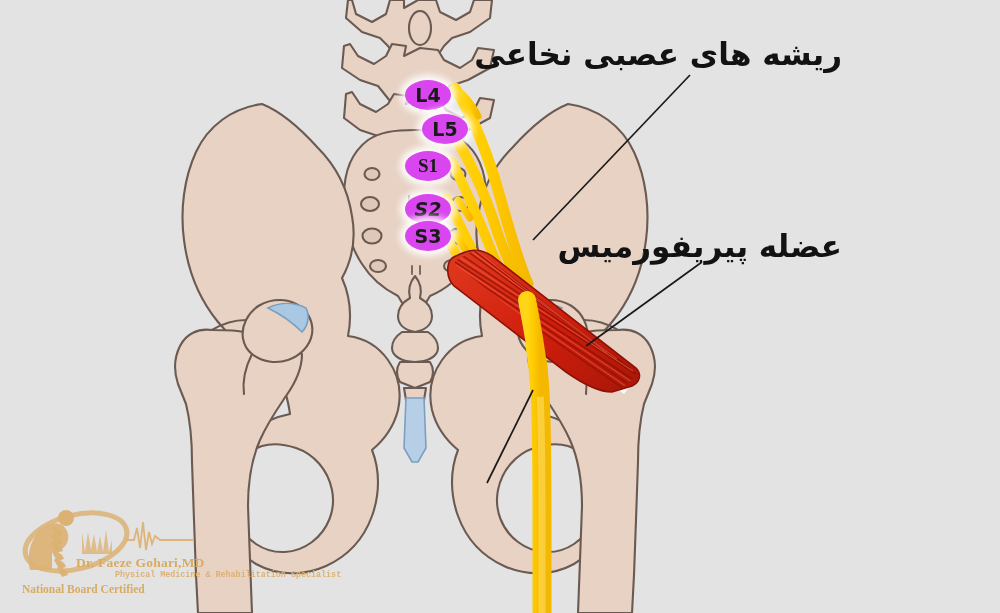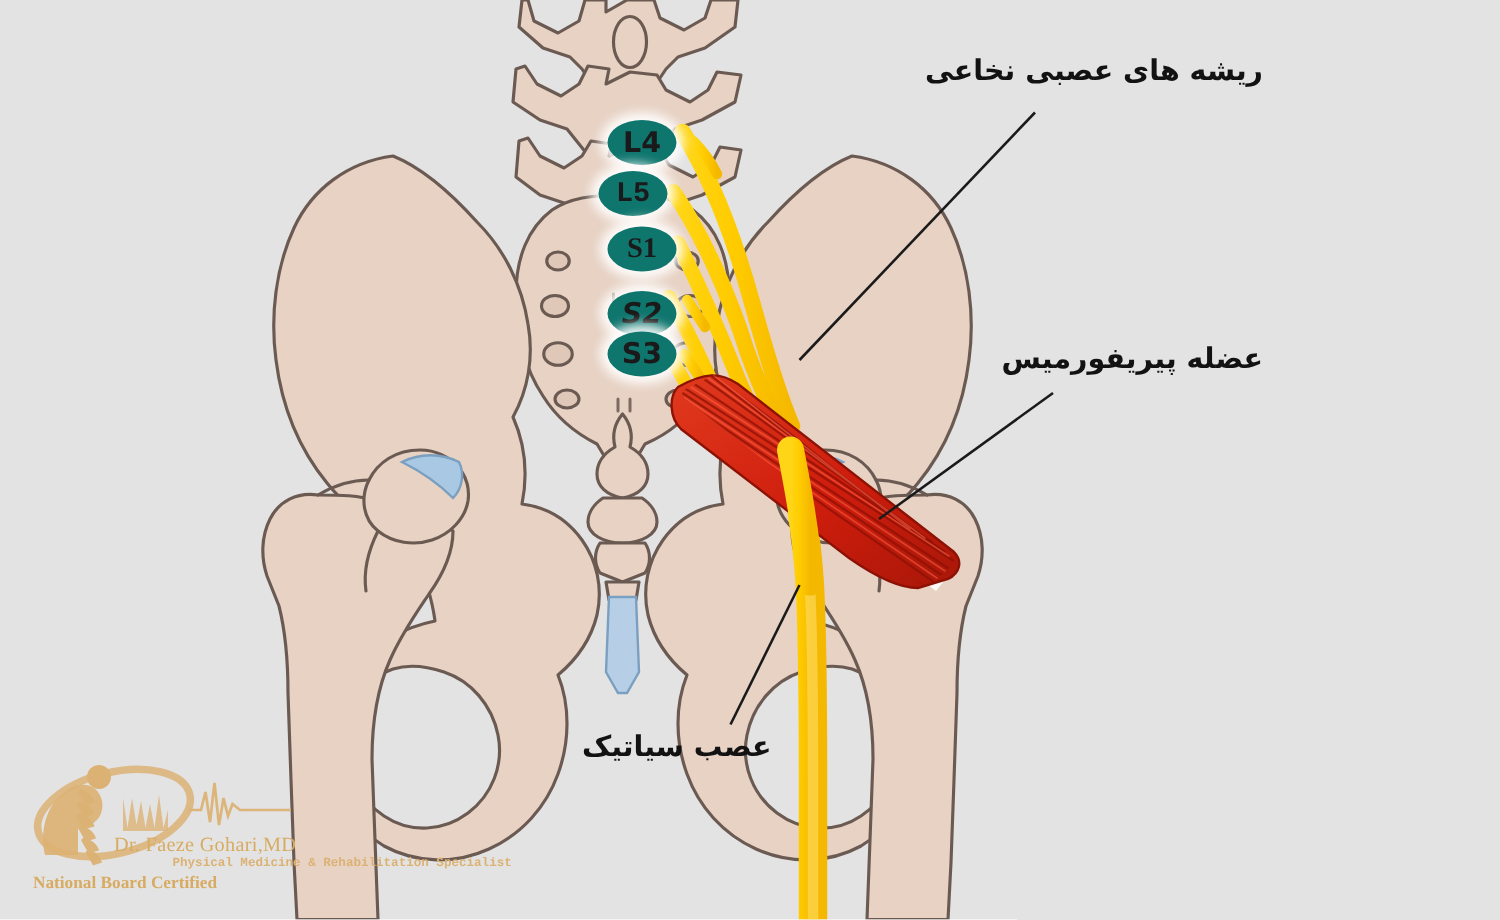--- a/index.html
+++ b/index.html
@@ -22,36 +22,36 @@
     top: 0;
     width: 1000px;
     height: 613px;
     display: block;
   }
   .fa-label {
     position: absolute;
     color: #121212;
     font-family: "DejaVu Sans", sans-serif;
     font-weight: bold;
-    font-size: 19px;
+    font-size: 31px;
     direction: rtl;
     unicode-bidi: bidi-override;
     white-space: nowrap;
     letter-spacing: 0px;
   }
   #label-roots { right: 158px; top: 36px; }
   #label-piriformis { right: 158px; top: 228px; }
   #label-sciatic { left: 388px; top: 487px; }
 
   .vert-label {
     position: absolute;
     width: 46px;
     height: 30px;
     border-radius: 50%;
-    background: #0f766e;
+    background: #d946ef;
     color: #1a1a1a;
     font-family: "DejaVu Sans", sans-serif;
     font-weight: bold;
     font-size: 19px;
     display: flex;
     align-items: center;
     justify-content: center;
     box-shadow: 0 0 7px 5px rgba(255,255,255,0.92);
   }
 
@@ -61,21 +61,21 @@
     left: 8px;
     top: 500px;
     width: 210px;
     height: 100px;
   }
   #wm-text-main {
     position: absolute;
     left: 68px;
     top: 55px;
     font-family: "Liberation Serif", serif;
-    font-weight: normal;
+    font-weight: bold;
     font-size: 13.5px;
     color: #d8ab62;
     white-space: nowrap;
     letter-spacing: 0.2px;
   }
   #wm-text-sub {
     position: absolute;
     left: 70px;
     top: 70px;
     font-family: Liberation Mono, monospace;
@@ -361,30 +361,29 @@
     </g>
 
     <g stroke="#1a1a1a" stroke-width="1.7" fill="none">
       <line x1="690" y1="75" x2="533" y2="240"></line>
       <line x1="702" y1="262" x2="586" y2="346"></line>
       <line x1="487" y1="483" x2="533" y2="390"></line>
     </g>
   </svg>
 
   <div class="vert-label" style="left:405px; top:80px;">L4</div>
-  <div class="vert-label" style="left:399px; top:114px;font-family:Liberation Mono, monospace;">L5</div>
+  <div class="vert-label" style="left:422px; top:114px;">L5</div>
   <div class="vert-label" style="left:405px; top:151px;font-family:Liberation Serif, serif;">S1</div>
   <div class="vert-label" style="left:405px; top:194px;font-style:italic;">S2</div>
   <div class="vert-label" style="left:405px; top:221px;">S3</div>
 
   <div class="fa-label" id="label-roots">ریشه های عصبی نخاعی</div>
 
   <div class="fa-label" id="label-piriformis">عضله پیریفورمیس</div>
 
-  <div class="fa-label" id="label-sciatic">عصب سیاتیک</div>
 
   <div id="watermark">
     <svg width="210" height="100" viewBox="0 0 210 100">
 
       <ellipse cx="68" cy="42" rx="52" ry="27" transform="rotate(-14 68 42)" fill="none" stroke="#dcb274" stroke-width="5" opacity="0.85"></ellipse>
 
       <path d="M22,70 C18,52 24,34 38,26 C48,20 58,24 60,34
                C62,44 54,52 44,52 L44,70 Z" fill="#dcb274" opacity="0.92"></path>
 
       <circle cx="58" cy="18" r="8" fill="#dcb274"></circle>

